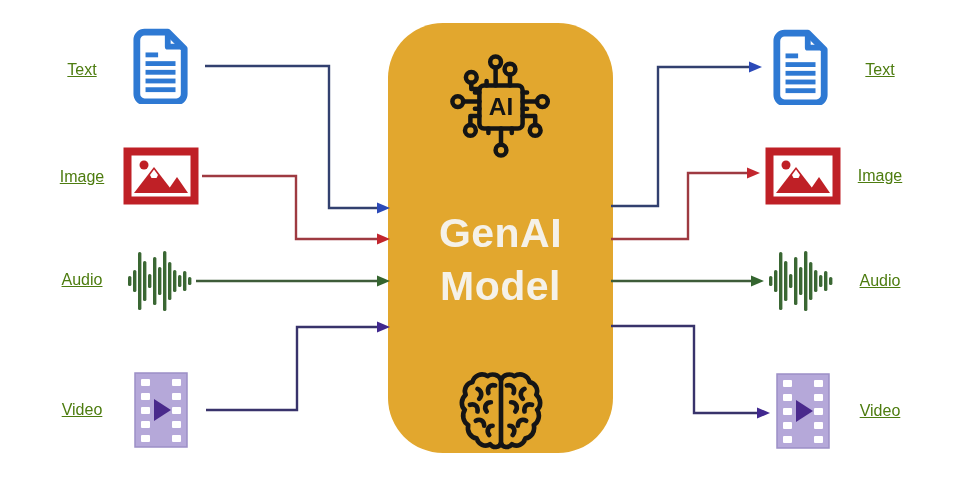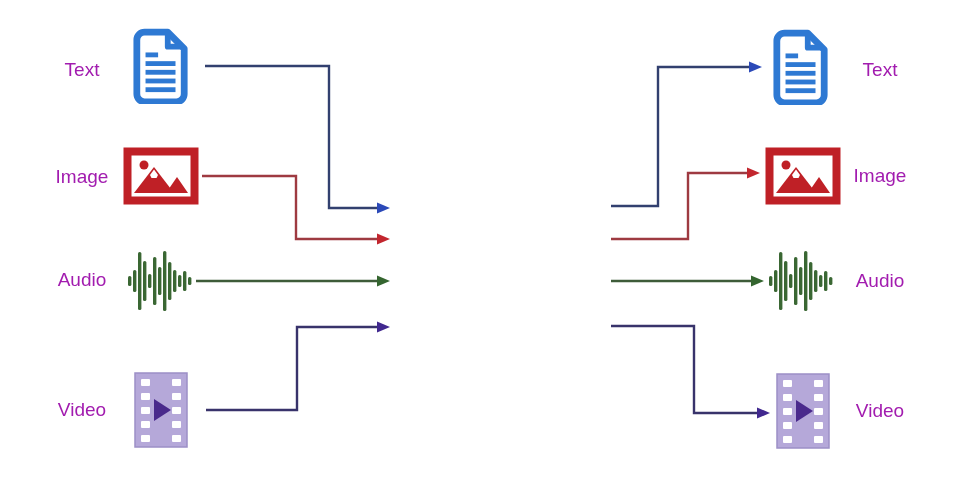--- a/index.html
+++ b/index.html
@@ -2,22 +2,22 @@
 <html><head>
 <meta charset="utf-8">
 <style>
   html,body{margin:0;padding:0;background:#fff;}
   .canvas{
     position:relative;width:960px;height:478px;background:#ffffff;
     font-family:"Liberation Sans", sans-serif;overflow:hidden;
   }
   .conn-layer{position:absolute;left:0;top:0;width:960px;height:478px;z-index:3;pointer-events:none;}
   .node-label{
-    position:absolute;width:100px;text-align:center;font-size:19px;color:#a21caf;
-    line-height:28px;height:28px;z-index:2;
+    position:absolute;width:100px;text-align:center;font-size:16px;color:#4d7c0f;
+    line-height:28px;height:28px;z-index:2;text-decoration:underline;
   }
   .node-icon{position:absolute;z-index:2;line-height:0;}
   .genai-box{
     position:absolute;left:388px;top:23px;width:225px;height:430px;border-radius:55px;
     z-index:1;
   }
   .box-title{
     position:absolute;left:0;top:184px;width:100%;text-align:center;
     font-size:41px;font-weight:bold;line-height:53px;letter-spacing:0.5px;
   }
@@ -163,20 +163,36 @@
       </svg>
   </div>
 
   <div class="node-label" style="left:32px;top:396px">Video</div>
   <div class="node-icon" style="left:134px;top:372px">
     <svg width="54" height="76" viewBox="0 0 54 76">
         <use href="#def-film"></use>
       </svg>
   </div>
 
+  <div class="genai-box" style="background: rgb(226, 167, 46);">
+    <div class="chip-icon">
+      <svg width="108" height="108" viewBox="0 0 120 120">
+          <use href="#def-chip"></use>
+        </svg>
+    </div>
+    <div class="box-title" style="color: rgb(245, 241, 232);">
+      <div>GenAI</div>
+      <div>Model</div>
+    </div>
+    <div class="brain-icon">
+      <svg width="84" height="84" viewBox="0 0 100 100">
+          <use href="#def-brain"></use>
+        </svg>
+    </div>
+  </div>
 
   <div class="node-icon" style="left:772px;top:29px">
     <svg width="58" height="76" viewBox="0 0 60 78">
         <use href="#def-doc"></use>
       </svg>
   </div>
   <div class="node-label" style="left:830px;top:56px">Text</div>
 
   <div class="node-icon" style="left:765px;top:147px">
     <svg width="76" height="58" viewBox="0 0 76 58">

